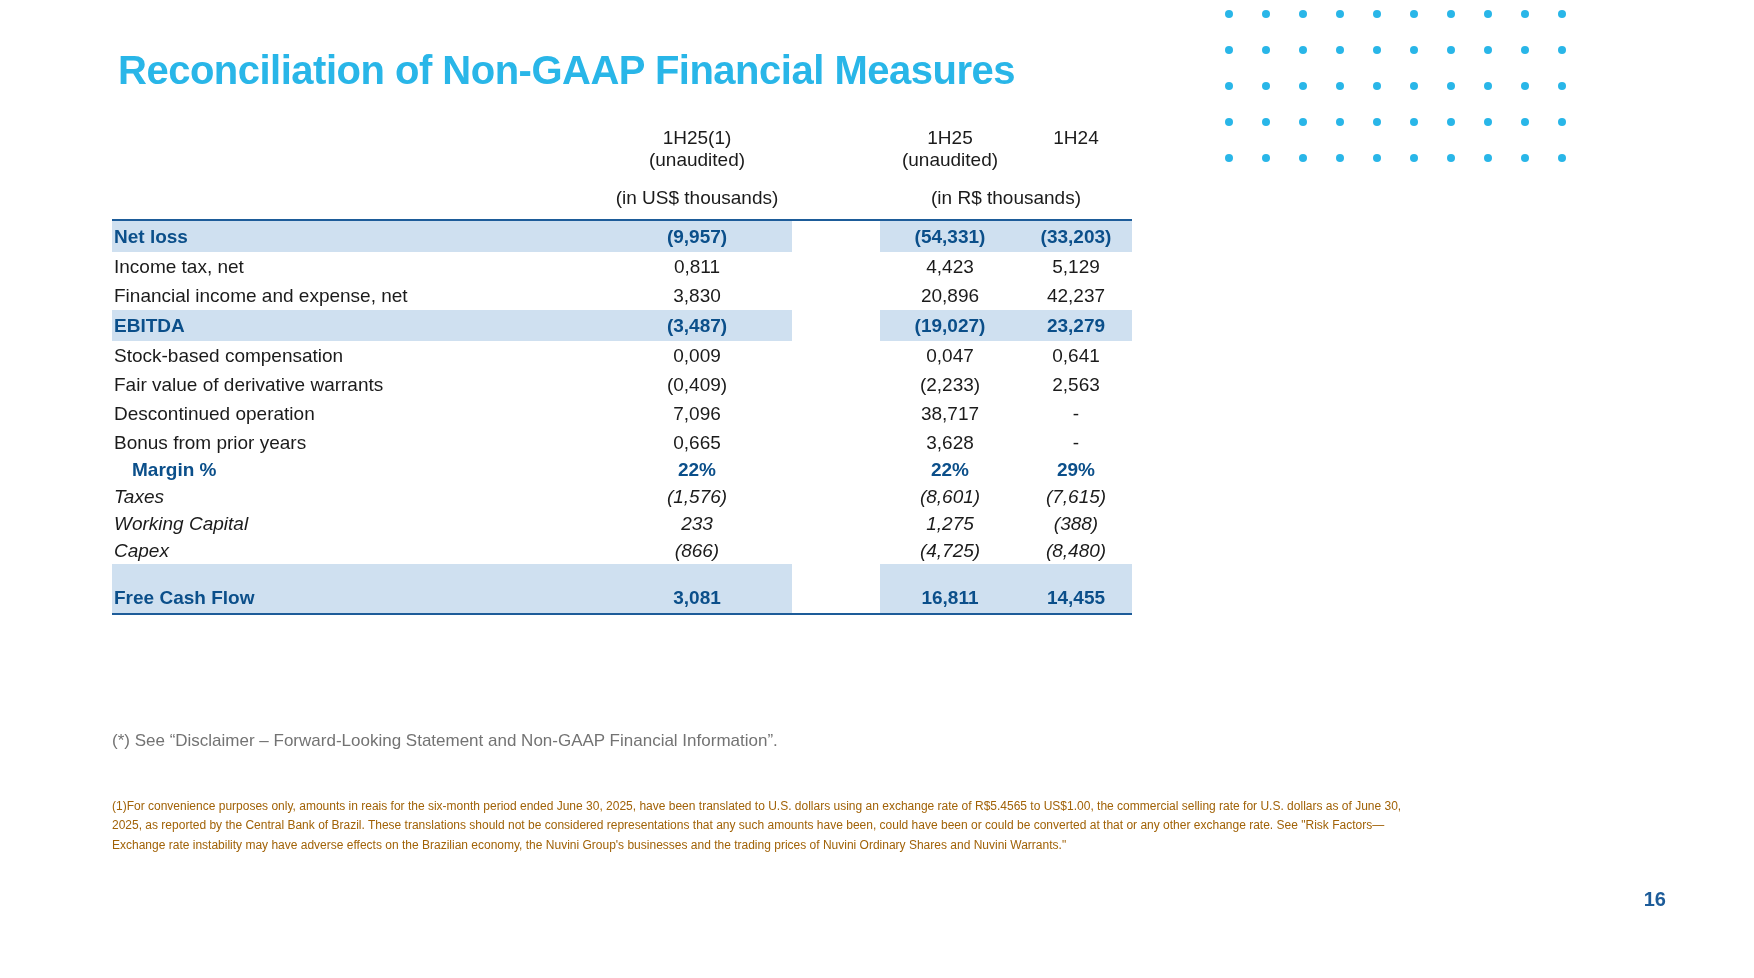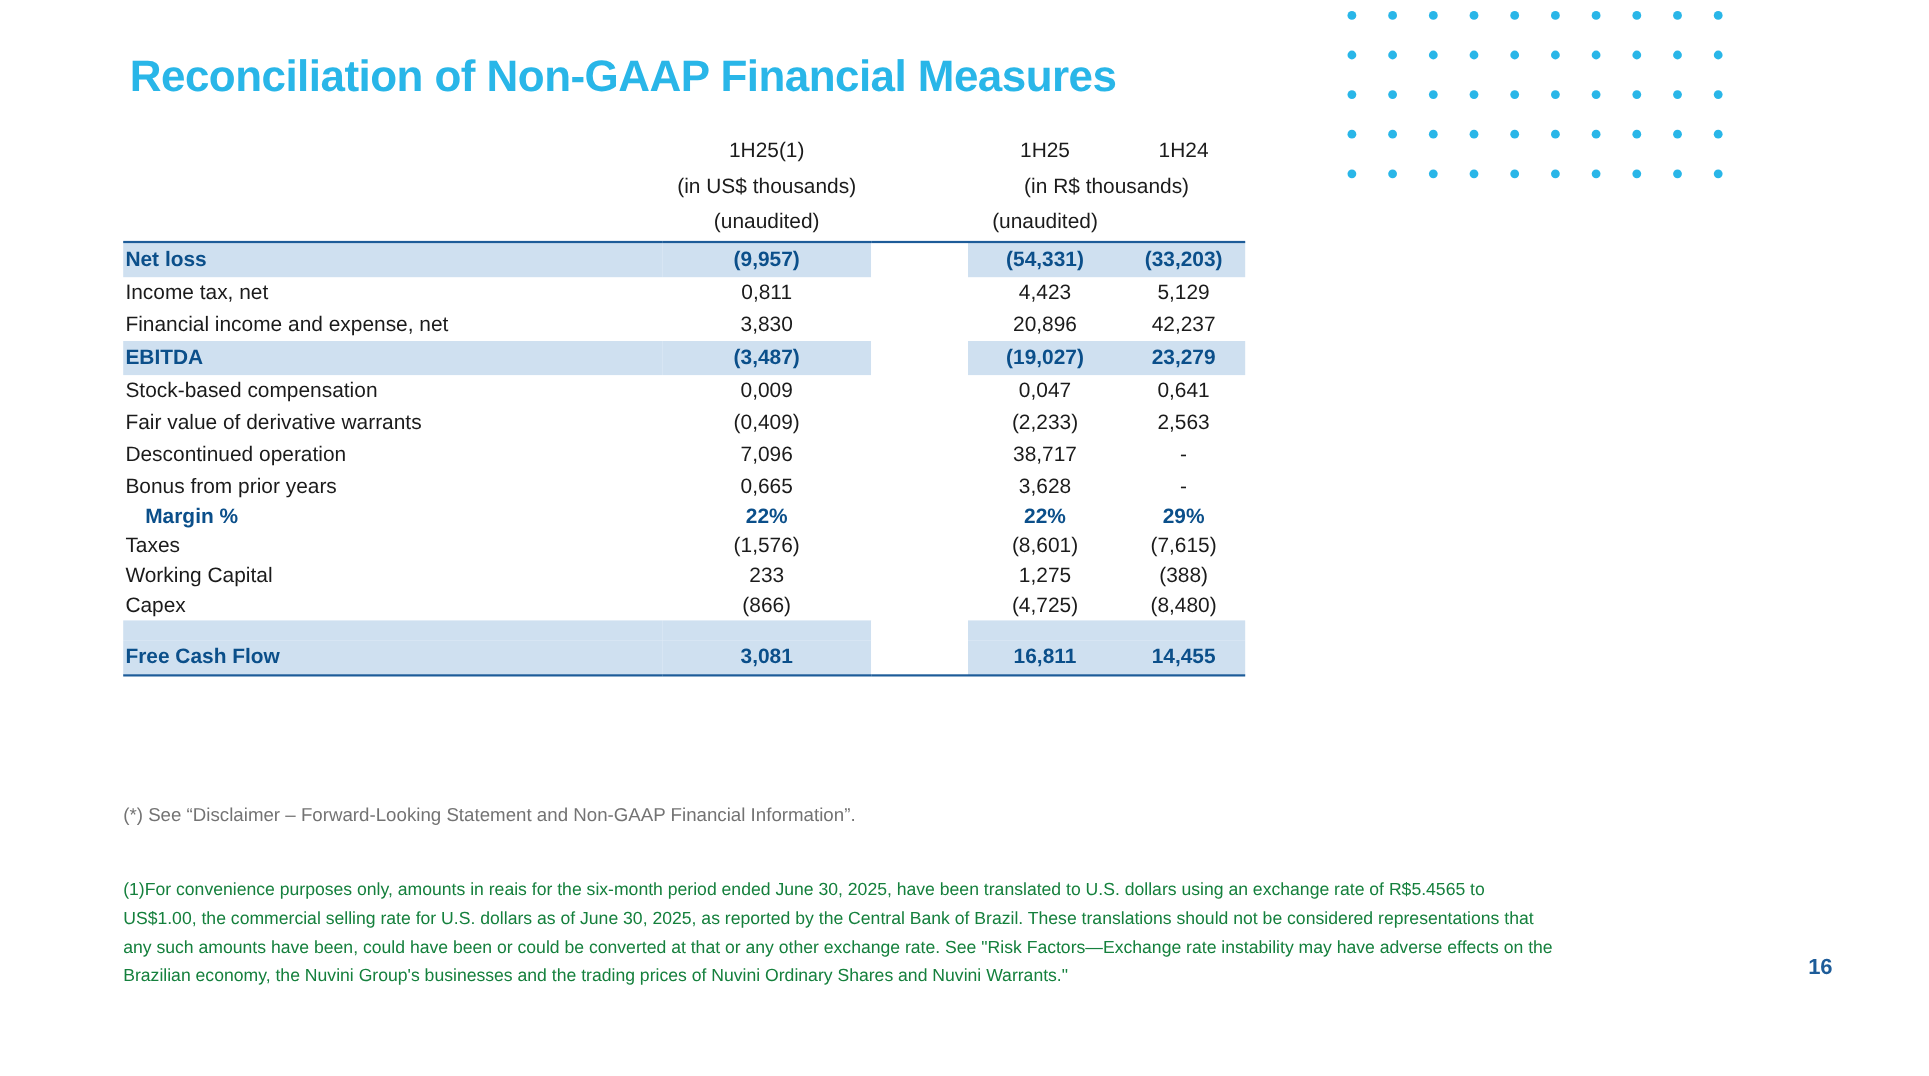--- a/index.html
+++ b/index.html
@@ -127,21 +127,21 @@
   tr.margin td {
     font-size: 15px;
     font-weight: 700;
     color: #0b4f8a;
     height: 26px;
   }
   tr.margin td.lbl { padding-left: 20px !important; }
   tr.margin td.num { text-align: center; }
 
   
-  tr.small td { font-size: 17px; height: 27px; }
+  tr.small td { font-size: 17px; height: 27px; font-style: italic; }
 
   
   tr.spacer td { height: 18px; background: #cfe0f0; }
   tr.spacer td.gapcell { background: #ffffff; }
 
   
   td.gapcell { background: #ffffff !important; }
 
   
   #footnote-star {
@@ -149,30 +149,30 @@
     left: 112px;
     top: 731px;
     font-size: 17px;
     color: #737373;
   }
   #footnote-1 {
     position: absolute;
     left: 112px;
     top: 797px;
     width: 1300px;
-    font-size: 16px;
+    font-size: 12px;
     line-height: 1.62;
-    color: #15803d;
+    color: #a16207;
   }
 
   
   #page-number {
     position: absolute;
     right: 88px;
-    top: 868px;
+    top: 888px;
     font-size: 20px;
     font-weight: 800;
     color: #1d5c99;
     margin-left: 15px;
   }
 </style>
 </head>
 <body>
 
 <div id="dot-grid">
@@ -242,30 +242,30 @@
     <thead>
       <tr>
         <th></th>
         <th class="hdr-main">1H25(1)</th>
         <th></th>
         <th class="hdr-main">1H25</th>
         <th class="hdr-main">1H24</th>
       </tr>
       <tr>
         <th></th>
-        <th class="hdr-unit">(in US$ thousands)</th>
-        <th></th>
-        <th class="hdr-unit" colspan="2">(in R$ thousands)</th>
+        <th class="hdr-sub">(unaudited)</th>
+        <th></th>
+        <th class="hdr-sub">(unaudited)</th>
+        <th></th>
       </tr>
       <tr>
         <th></th>
-        <th class="hdr-sub">(unaudited)</th>
-        <th></th>
-        <th class="hdr-sub">(unaudited)</th>
-        <th></th>
+        <th class="hdr-unit">(in US$ thousands)</th>
+        <th></th>
+        <th class="hdr-unit" colspan="2">(in R$ thousands)</th>
       </tr>
     </thead>
     <tbody id="table-body">
         <tr class="data hl topline">
           <td class="lbl">Net loss</td>
           <td class="num">(9,957)</td>
           <td class="gapcell"></td>
           <td class="num">(54,331)</td>
           <td class="num">(33,203)</td>
         </tr>

